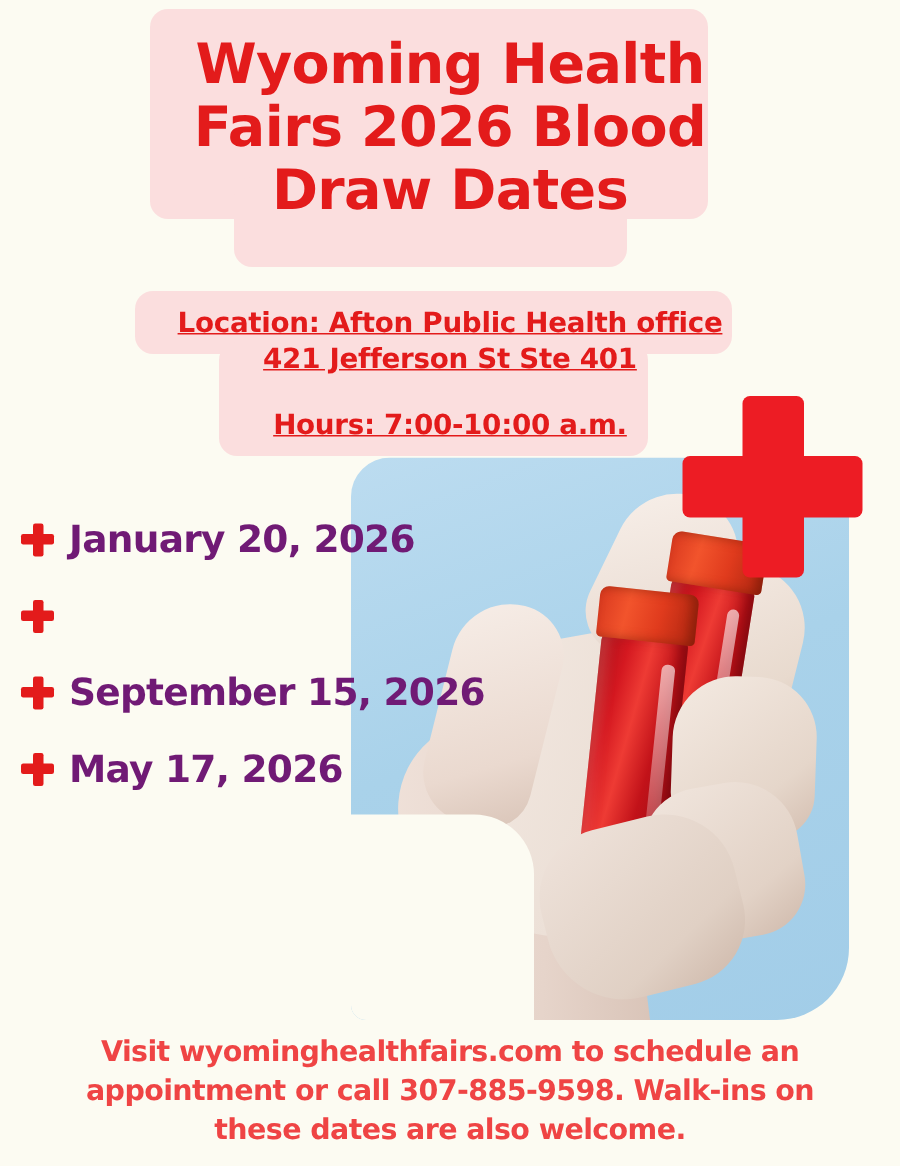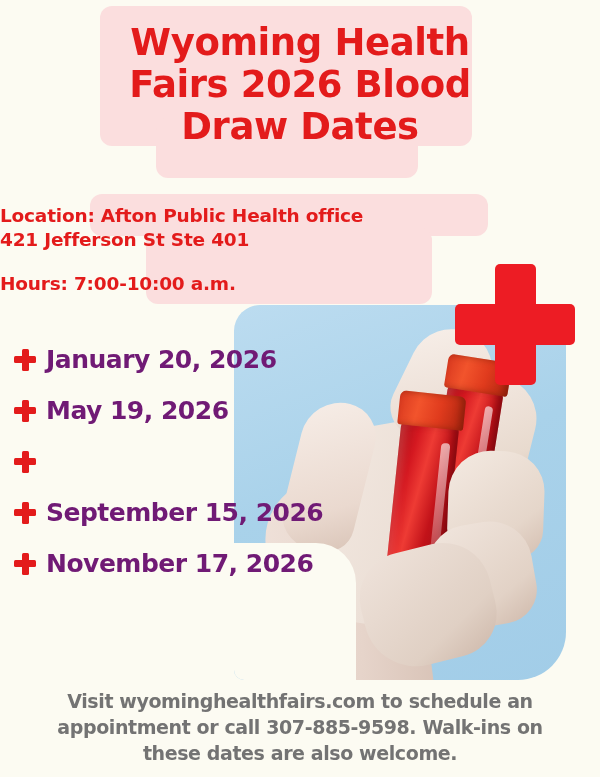--- a/index.html
+++ b/index.html
@@ -169,27 +169,28 @@
     font-size:37px;
     line-height:42px;
     letter-spacing:-0.4px;
   }
   #title .tl { display:block; }
 
   #location-block {
     position:absolute;
     left:0; top:204px; width:600px;
     z-index:4;
-    text-align:left;
+    text-align:center;
     color:#E31B1B;
     font-family:"DejaVu Sans", sans-serif;
     font-weight:bold;
     font-size:18.5px;
     line-height:24px;
     letter-spacing:-0.2px;
+    text-decoration:underline;
   }
   #location-block .ll { display:block; }
   #location-block .spacer { display:block; height:20px; }
 
   
   #dates-list {
     position:absolute;
     left:14px; top:334px;
     width:340px;
     z-index:4;
@@ -222,21 +223,21 @@
     letter-spacing:-0.5px;
     white-space:nowrap;
   }
 
   
   #footer {
     position:absolute;
     left:28px; top:688px; width:544px;
     z-index:5;
     text-align:center;
-    color:#737373;
+    color:#ef4444;
     font-family:"DejaVu Sans", sans-serif;
     font-weight:bold;
     font-size:19px;
     line-height:26px;
     letter-spacing:-0.4px;
   }
   #footer .fl { display:block; }
 </style>
 </head>
 <body>
@@ -297,27 +298,20 @@
 
     <div class="date-row">
       <span class="plus-icon">
         <i class="v"></i>
           <i class="h"></i>
       </span>
       <span class="date-label">January 20, 2026</span>
     </div>
 
 
-    <div class="date-row">
-      <span class="plus-icon">
-        <i class="v"></i>
-          <i class="h"></i>
-      </span>
-      <span class="date-label">May 19, 2026</span>
-    </div>
 
     <div class="date-row">
       <span class="plus-icon">
         <i class="v"></i>
           <i class="h"></i>
       </span>
     </div>
 
     <div class="date-row">
       <span class="plus-icon">
@@ -325,21 +319,21 @@
           <i class="h"></i>
       </span>
       <span class="date-label">September 15, 2026</span>
     </div>
 
     <div class="date-row">
       <span class="plus-icon">
         <i class="v"></i>
           <i class="h"></i>
       </span>
-      <span class="date-label">November 17, 2026</span>
+      <span class="date-label">May 17, 2026</span>
     </div>
 
   </div>
 
   <div id="footer">
     <span class="fl">Visit wyominghealthfairs.com to schedule an</span>
     <span class="fl">appointment or call 307-885-9598. Walk-ins on</span>
     <span class="fl">these dates are also welcome.</span>
   </div>
 

